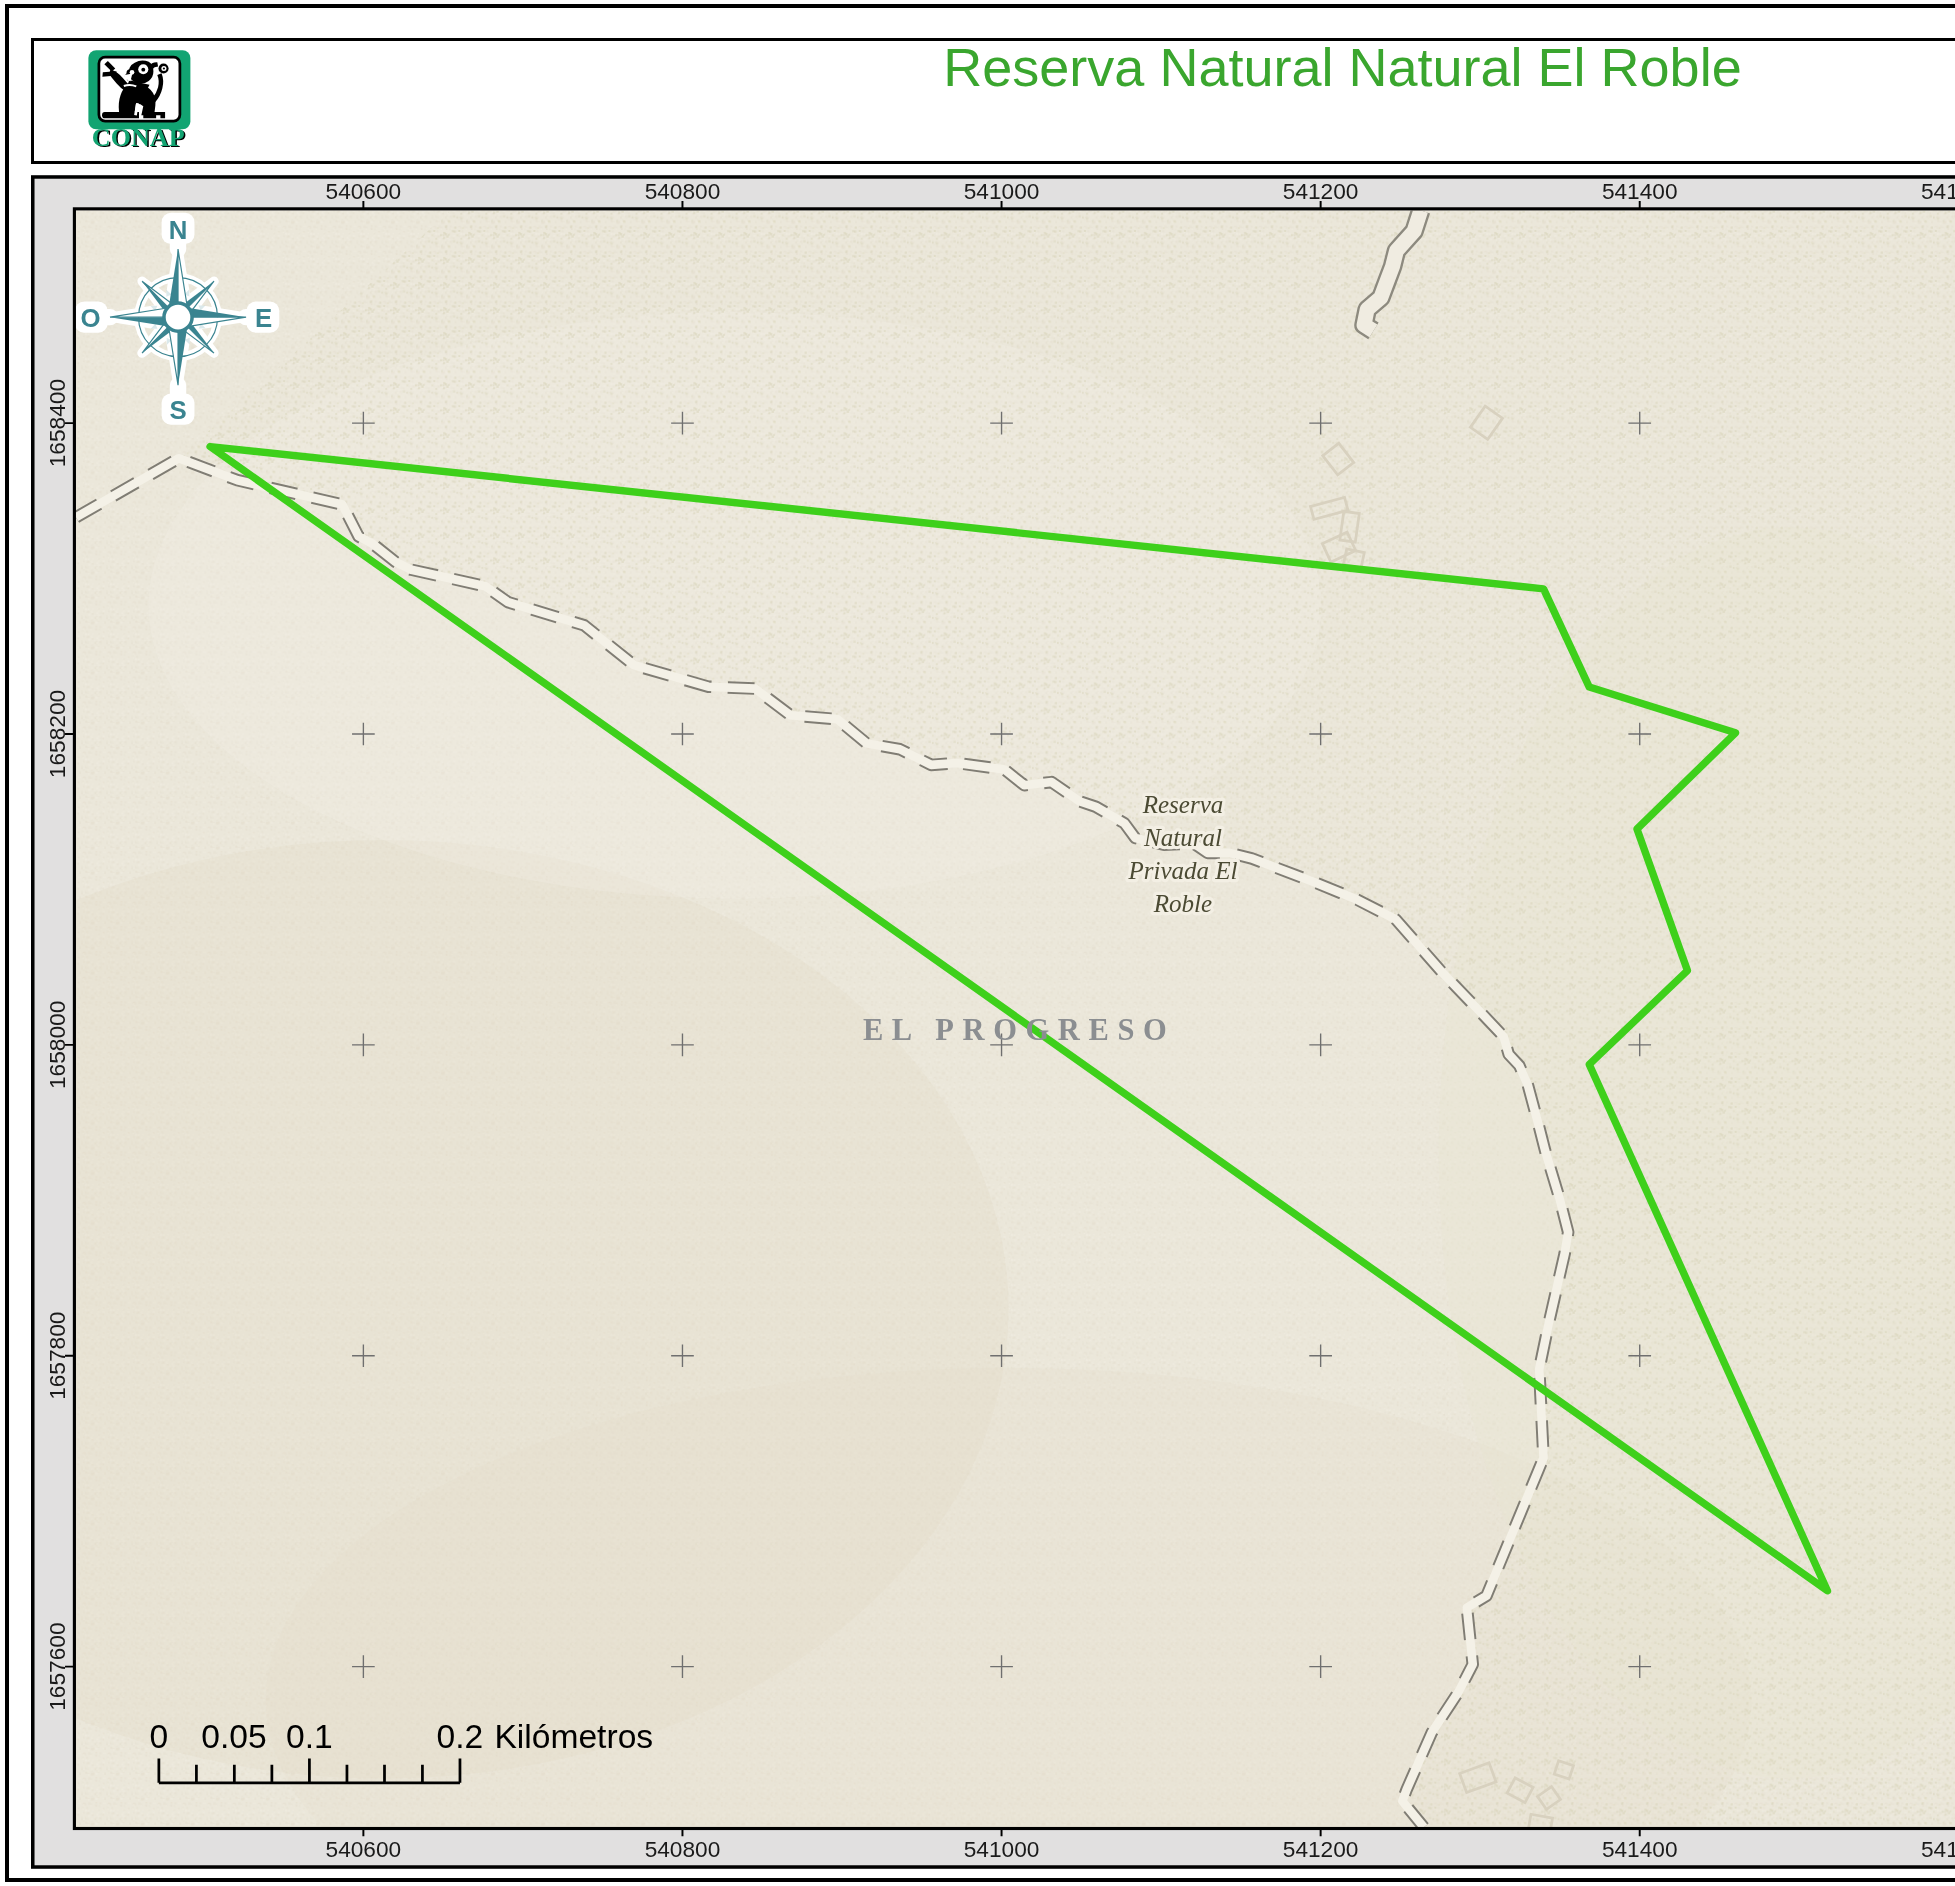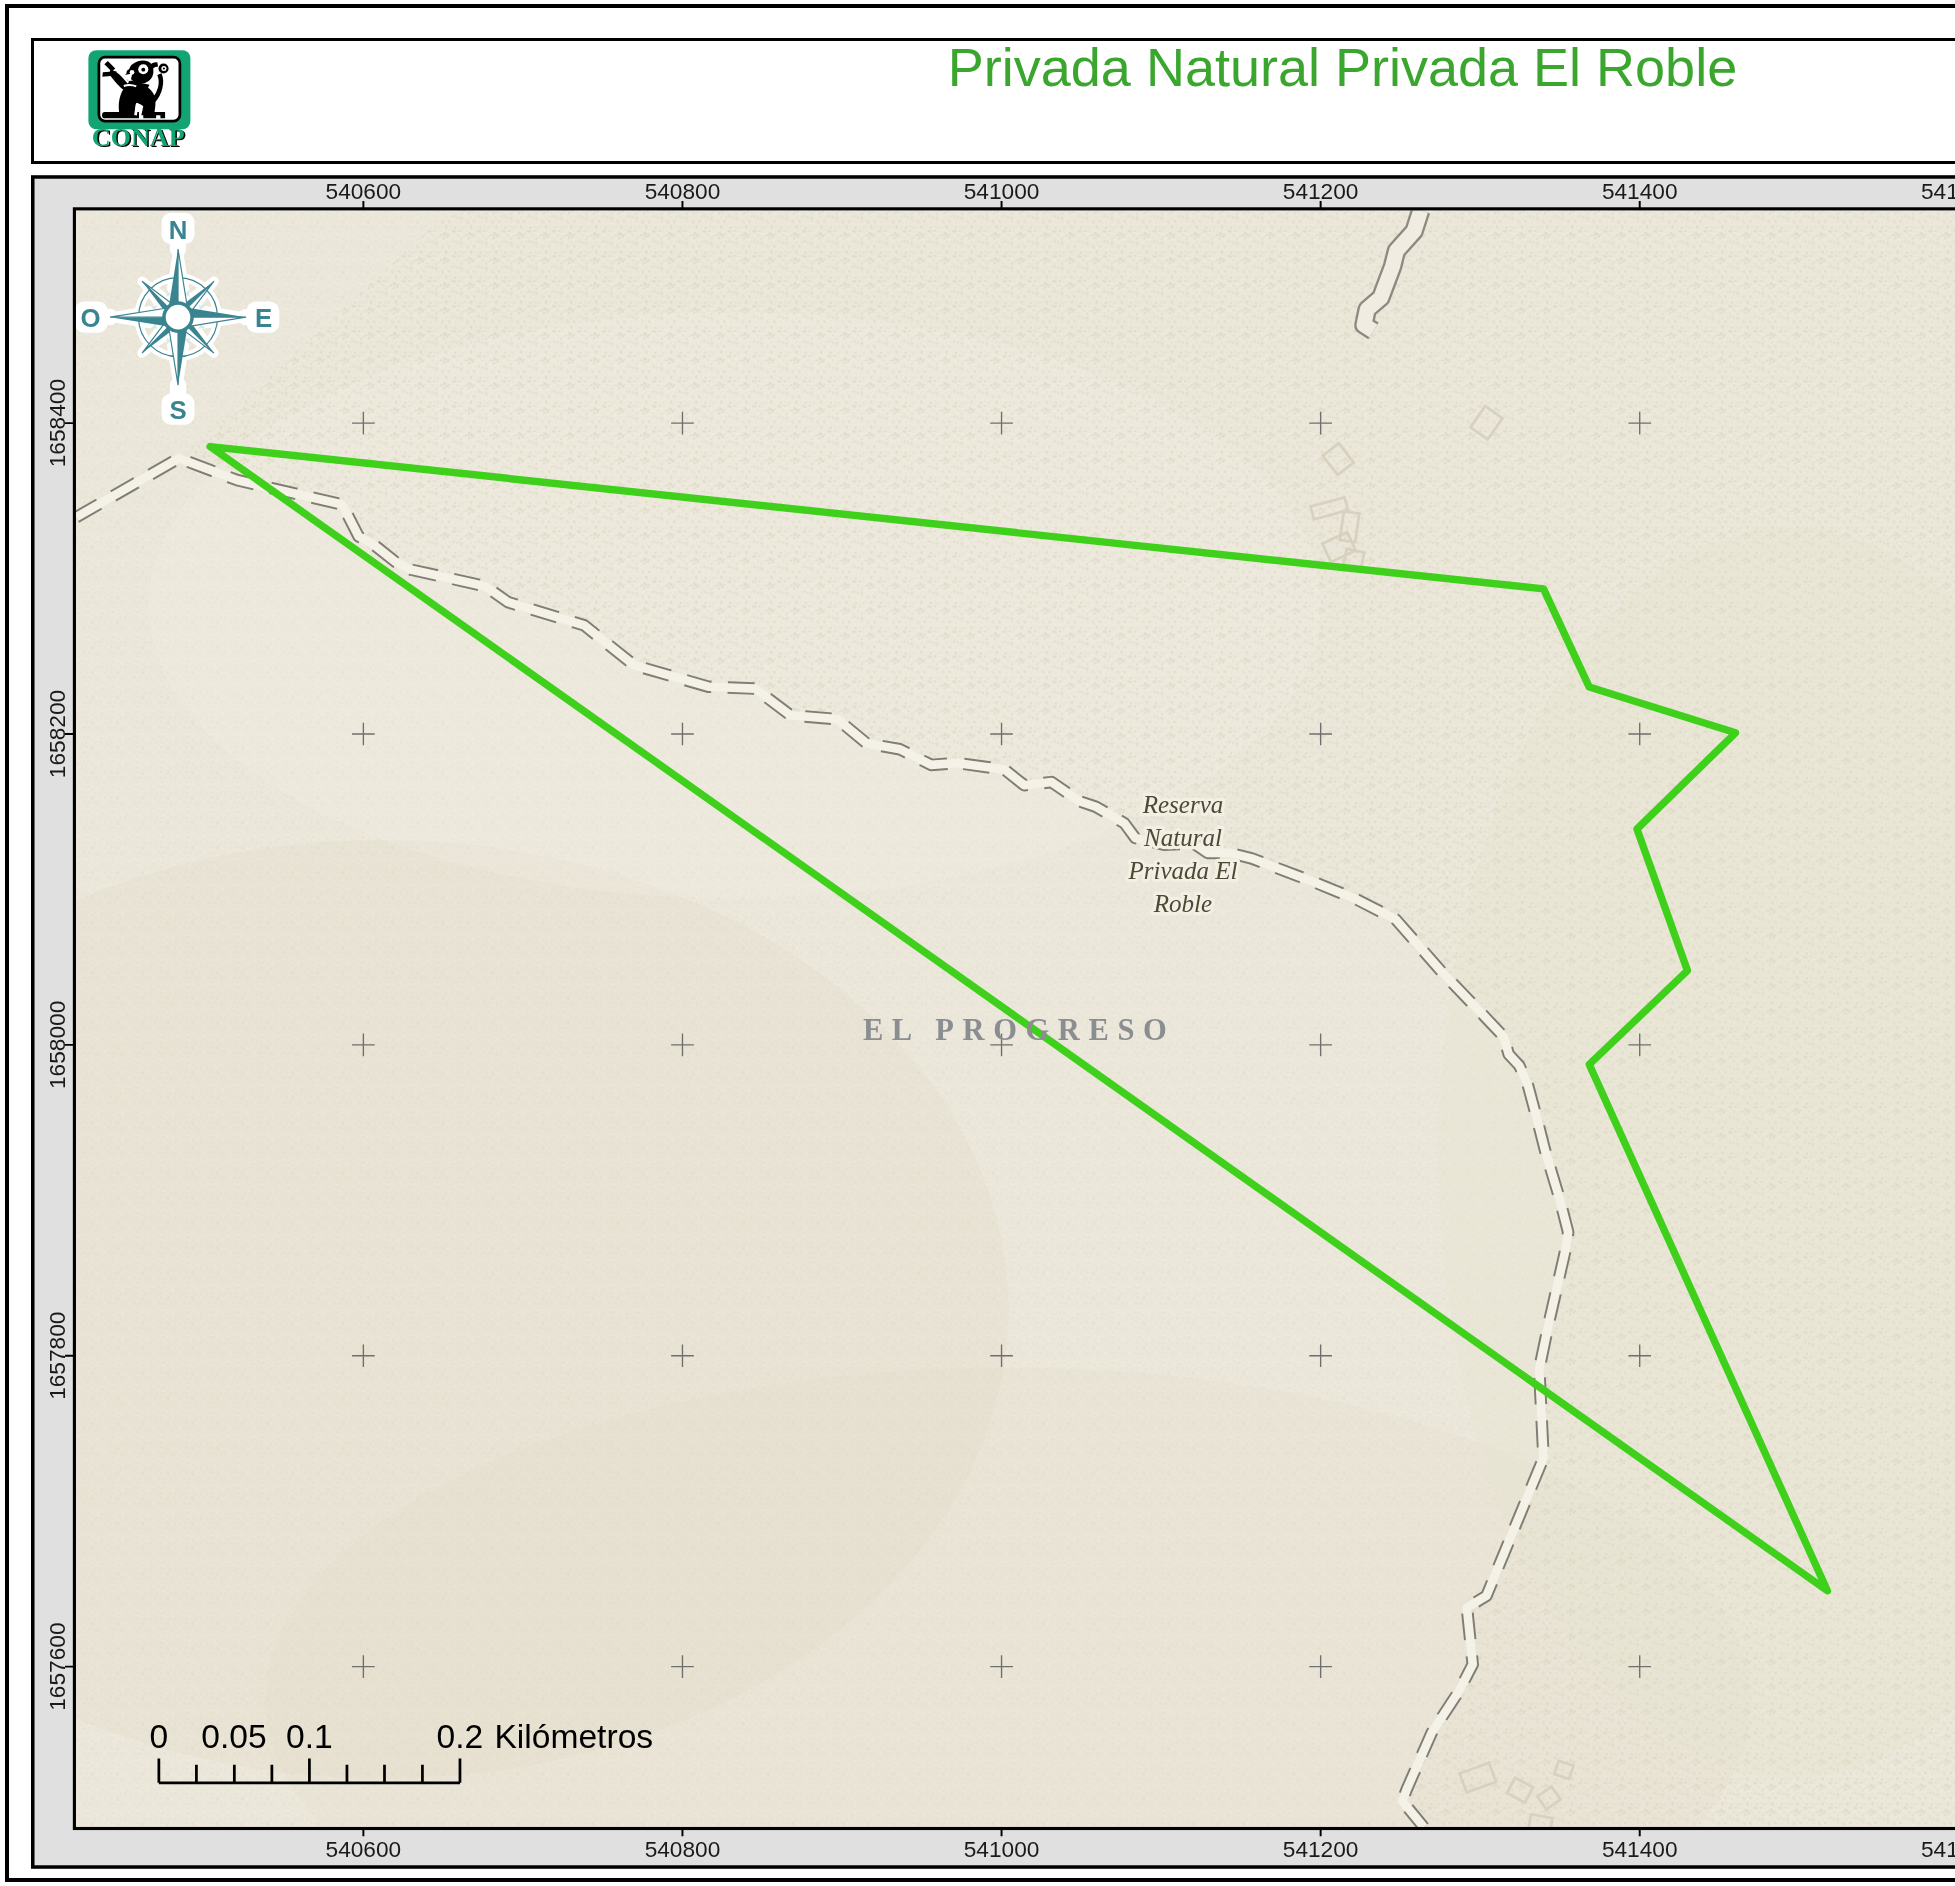--- a/index.html
+++ b/index.html
@@ -6,21 +6,21 @@
   body{width:2661px;height:1886px;position:relative;background:#ffffff;
        font-family:"Liberation Sans", sans-serif; overflow:hidden;}
   .abs{position:absolute;}
 </style>
 </head>
 <body>
 
 <div class="abs" style="left:4.7px;top:3.9px;width:2656px;height:1878px;border:4.3px solid #000;box-sizing:border-box;"></div>
 
 <div class="abs" style="left:30.5px;top:38px;width:2616px;height:126px;border:3.9px solid #000;box-sizing:border-box;background:#fff;"></div>
-<div class="abs" style="left:929px;top:36px;width:827px;text-align:center;font-size:54px;color:#3aa62e;white-space:nowrap;">Privada Natural Privada El Roble</div>
+<div class="abs" style="left:929px;top:36px;width:827px;text-align:center;font-size:54px;color:#3aa62e;white-space:nowrap;">Reserva Natural Natural El Roble</div>
 
 <div id="logo" class="abs" style="left:44px;top:49px;width:104px;height:102px;margin-left:43px;"><svg width="104" height="102" viewBox="0 0 266 262">
 <rect x="3" y="3" width="262" height="203" rx="20" fill="#12a472"></rect>
 <rect x="30" y="21" width="208" height="164" rx="16" fill="#ffffff" stroke="#000" stroke-width="7"></rect>
 <g fill="#000">
 <path d="M44,39 L53,31 L72,50 L63,58 Z"></path>
 <path d="M39,71 L40,60 L75,57 L75,68 Z"></path>
 <path d="M60,52 Q80,60 92,75 Q102,88 112,95 L100,110 Q86,101 75,88 Q64,75 56,64 Z"></path>
 <path d="M122,35 Q140,25 158,33 Q171,41 170,58 Q170,73 158,82 Q146,91 131,88 Q115,85 109,72 Q104,60 109,48 Q113,39 122,35 Z"></path>
 <path d="M112,56 Q100,60 96,70 L104,81 L118,73 Z"></path>

